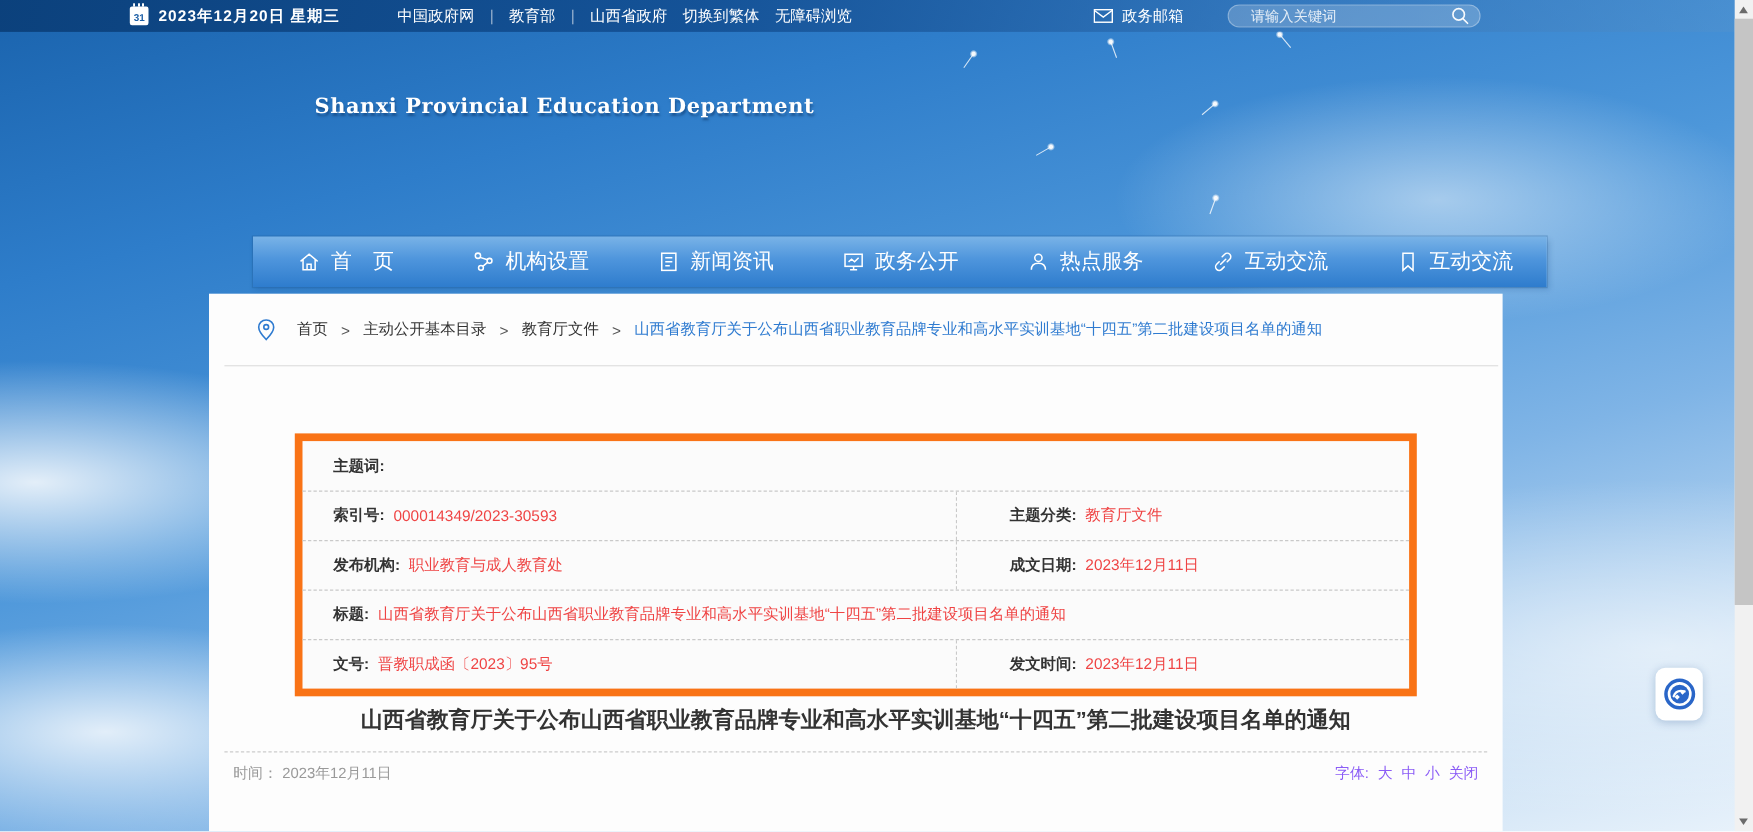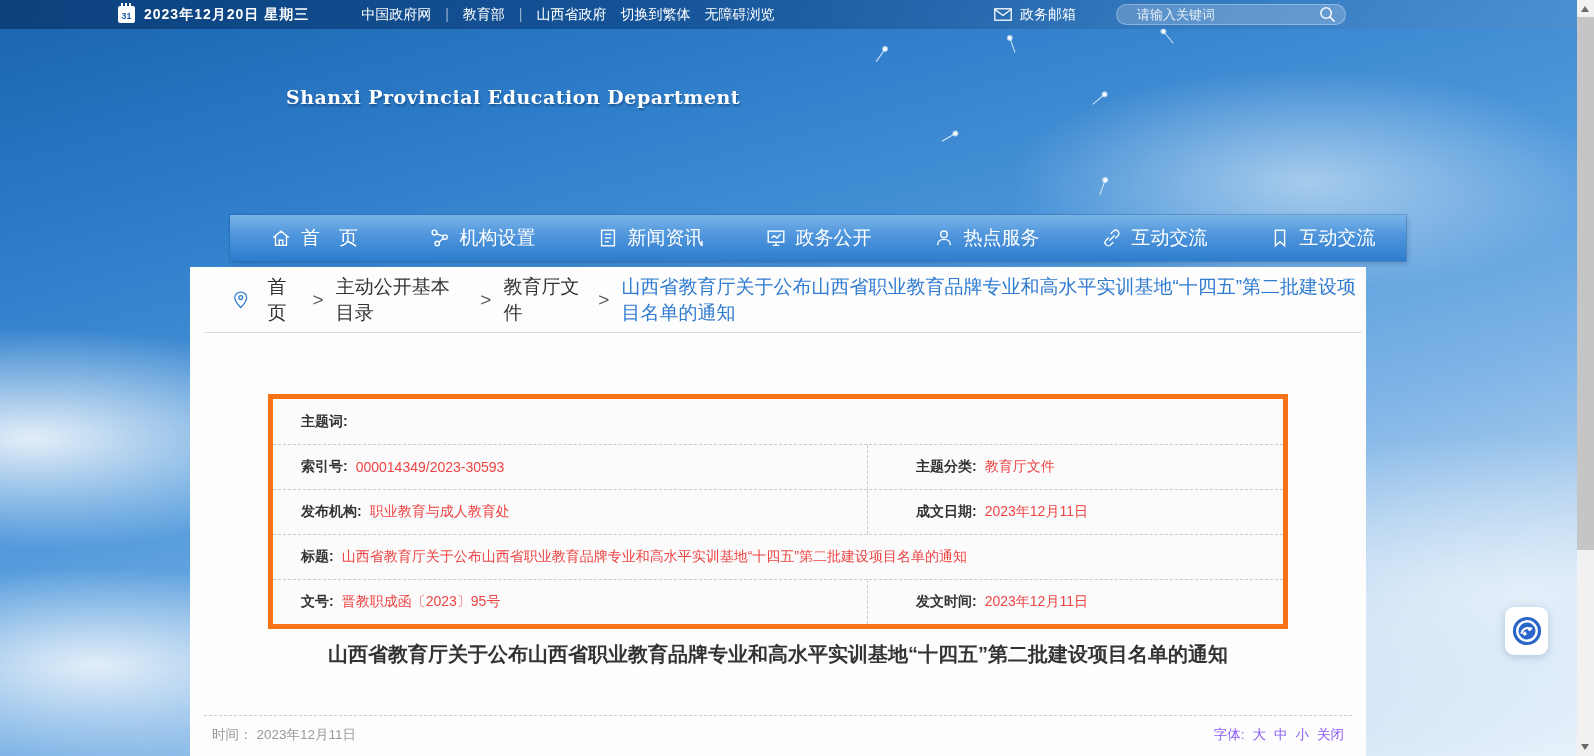--- a/index.html
+++ b/index.html
@@ -53,41 +53,41 @@
     box-shadow:0 0 0 1px rgba(30,90,150,.30), 2px 3px 5px rgba(20,70,130,.25);
     display:grid; grid-template-columns:repeat(7,1fr);margin-left:40px; }
   .nav-item { display:flex; align-items:center; justify-content:center; gap:9px; color:#fff;
     font-size:19px; cursor:pointer; white-space:nowrap; }
   .nav-item svg { display:block; }
 
   
   .card { position:absolute; left:190px; top:267px; width:1176px; height:489px; background:#fdfdfd; }
 
   .breadcrumb { position:absolute; left:14px; right:4px; top:0; height:66px; border-bottom:1px solid #ddd;
-    display:flex; align-items:center; font-size:19px; color:#333; padding-left:28px; gap:12px; }
+    display:flex; align-items:center; font-size:14px; color:#333; padding-left:28px; gap:12px; }
   .breadcrumb .sep { color:#555; }
   .crumb { cursor:pointer; }
   .crumb-current { color:#2f7bd0; cursor:pointer; }
   .pin { margin-right:6px; }
 
   .doc-table { position:absolute; left:78px; top:127px; width:1020px;
-    border:5px solid #f97316; background:#fbfbfb; font-size:14px; }
+    border:7px solid #f97316; background:#fbfbfb; font-size:14px; }
   .dt-row { min-height:45px; display:flex; align-items:stretch; }
   .dt-row + .dt-row { border-top:1px dashed #c9c9c9; }
   .dt-cell { display:flex; align-items:center; padding-left:28px; }
   .dt-cell-full { flex:1; }
   .dt-cell-l { width:594px; flex:none; }
   .dt-cell-r { flex:1; border-left:1px dashed #c9c9c9; padding-left:48px; }
   .dt-label { font-weight:bold; color:#333; margin-right:8px; white-space:nowrap; }
   .dt-value { color:#ef4444; }
 
   .article-title { position:absolute; left:0; right:0; top:374px; text-align:center;
     font-size:20px; font-weight:bold; color:#333; }
 
-  .article-meta { position:absolute; left:14px; right:14px; top:448px; border-top:1px dashed #ccc;
+  .article-meta { position:absolute; left:14px; right:14px; top:416px; border-top:1px dashed #ccc;
     padding:10px 8px 0 8px; display:flex; justify-content:space-between; font-size:13.5px; color:#999; }
   .meta-left { display:flex; gap:4px; }
   .meta-right { display:flex; gap:8px; color:#8b5cf6; }
   .meta-right span { cursor:pointer; }
 
   
   .float-btn { position:absolute; left:1505px; top:607px; width:43px; height:48px; background:#fff;
     border-radius:9px; box-shadow:0 2px 8px rgba(30,80,140,.25); display:flex; align-items:center;
     justify-content:center; cursor:pointer; }
 

